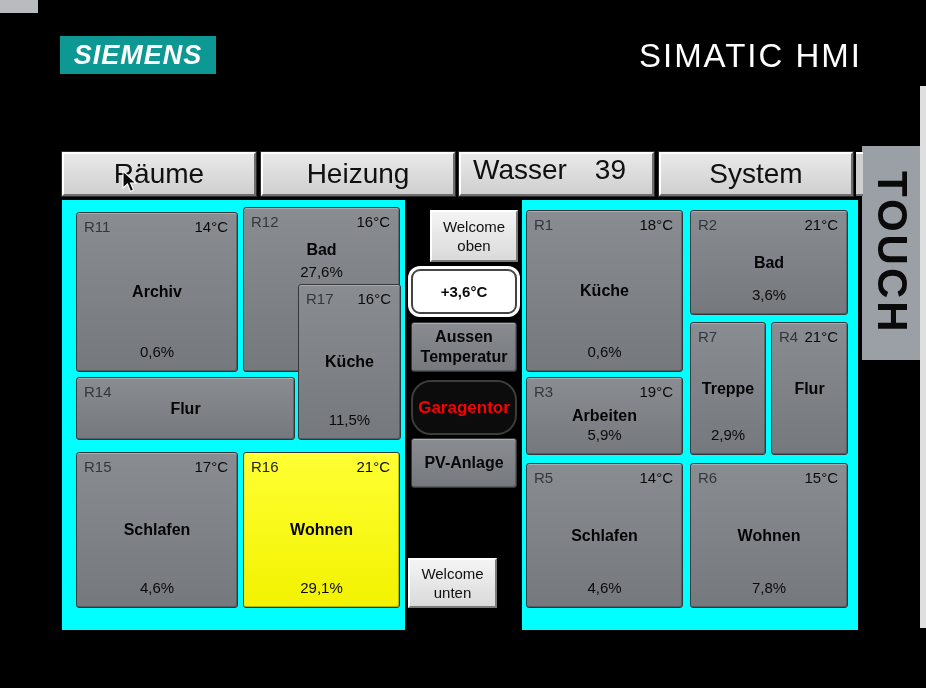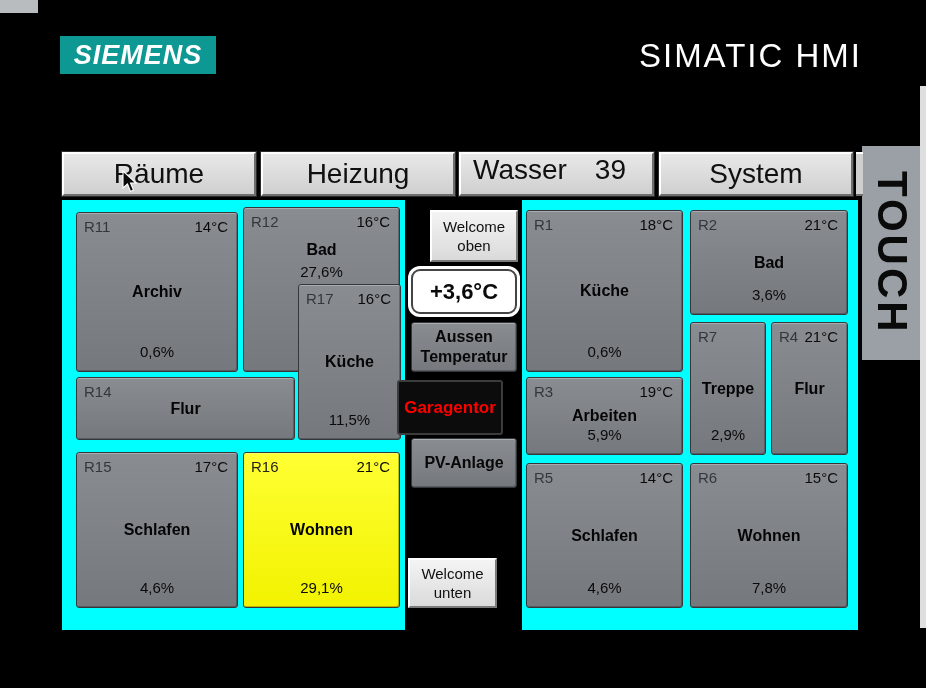--- a/index.html
+++ b/index.html
@@ -67,21 +67,21 @@
     background:linear-gradient(180deg,#f4f4f4,#dadada);
     border-top:2px solid #fff;border-left:2px solid #fff;
     border-right:2px solid #7a7a7a;border-bottom:2px solid #7a7a7a;
     box-sizing:border-box;display:flex;flex-direction:column;align-items:center;justify-content:center;
     font-size:15px;color:#101010;line-height:19px;cursor:pointer;
   }
   .value-btn{
     background:#ffffff;border:2px solid #454545;border-radius:9px;
     box-shadow:0 0 0 3px #ffffff;box-sizing:border-box;
     display:flex;align-items:center;justify-content:center;
-    font-size:22px;font-weight:bold;color:#0a0a0a;cursor:pointer;
+    font-size:15px;font-weight:bold;color:#0a0a0a;cursor:pointer;
   }
   .gray-btn{
     background:linear-gradient(180deg,#898d92,#75797e);
     border:1px solid #35383b;border-radius:3px;box-sizing:border-box;
     box-shadow:inset 0 1px 0 rgba(255,255,255,.28), inset -1px -1px 0 rgba(0,0,0,.25);
     display:flex;flex-direction:column;align-items:center;justify-content:center;
     font-size:16px;font-weight:bold;color:#070707;line-height:20px;cursor:pointer;
     position:absolute;
   }
   .dark-btn{
@@ -220,21 +220,21 @@
 
   <div class="abs value-btn" style="left:411px;top:269px;width:106px;height:45px;">
     <span>+3,6°C</span>
   </div>
 
   <div class="gray-btn" style="left:411px;top:322px;width:106px;height:50px;">
     <span>Aussen</span>
     <span>Temperatur</span>
   </div>
 
-  <div class="dark-btn" style="left:397px;top:380px;width:106px;height:55px;">
+  <div class="dark-btn" style="left:411px;top:380px;width:106px;height:55px;border-radius:20px;">
     <span>Garagentor</span>
   </div>
 
   <div class="gray-btn" style="left:411px;top:438px;width:106px;height:50px;">
     <span>PV-Anlage</span>
   </div>
 
 
   <div class="abs welcome-btn" style="left:408px;top:558px;width:89px;height:50px;">
     <span>Welcome</span>

